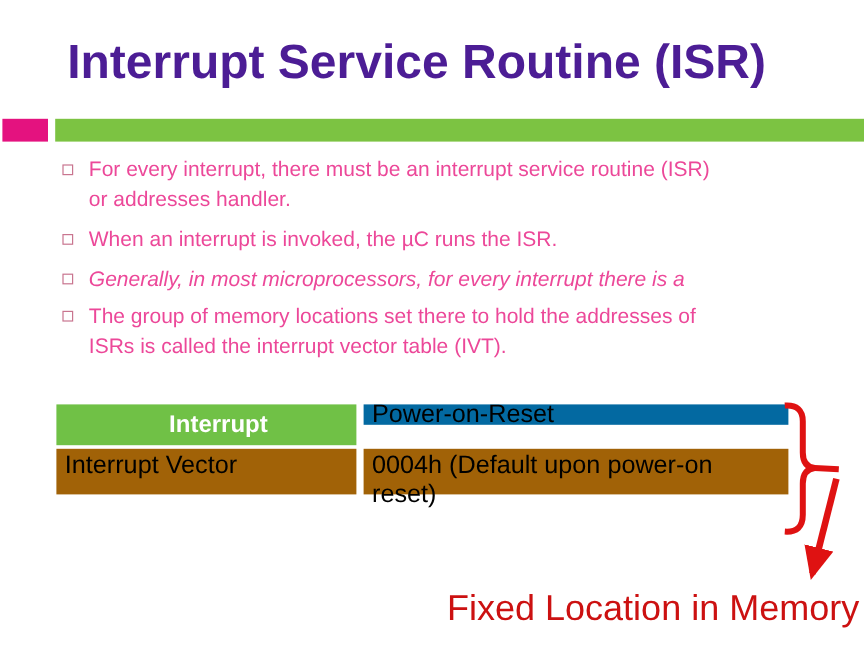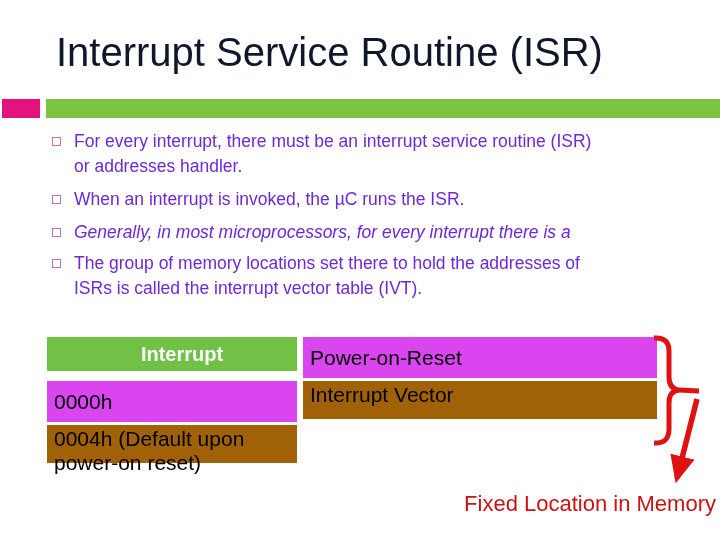--- a/index.html
+++ b/index.html
@@ -1,49 +1,49 @@
 <!DOCTYPE html>
 <html><head>
 <meta charset="utf-8">
 <style>
   html,body{margin:0;padding:0;background:#fff;}
   .slide{position:relative;width:720px;height:540px;background:#ffffff;overflow:hidden;
          font-family:"Liberation Sans", sans-serif;}
 
-  .title{position:absolute;left:56px;top:30px;font-size:40px;font-weight:400;
-         color:#0f172a;letter-spacing:0px;white-space:nowrap;}
+  .title{position:absolute;left:56px;top:30px;font-size:40px;font-weight:700;
+         color:#4c1d95;letter-spacing:0px;white-space:nowrap;}
 
   .bar-pink{position:absolute;left:2px;top:99px;width:38px;height:19px;background:#e4127f;}
   .bar-green{position:absolute;left:46px;top:99px;width:674px;height:19px;background:#7cc342;}
 
-  .bullets{position:absolute;left:52px;top:129px;width:640px;color:#6d28d9;}
+  .bullets{position:absolute;left:52px;top:129px;width:640px;color:#ec4899;}
   .bullet{display:flex;align-items:flex-start;}
   .bullet.m8{margin-bottom:8px;}
   .bullet.m6{margin-bottom:6px;font-style:italic;}
   .sq{flex:0 0 auto;width:7px;height:7px;border:1.5px solid #c9758f;background:#fff;
       margin:8px 13px 0 0;}
   .btext{font-size:17.5px;line-height:25px;}
   .bline{white-space:nowrap;}
   .uline{text-decoration:underline;}
 
   .tbl{position:absolute;left:47px;top:337px;display:grid;
        grid-template-columns:250px 354px;column-gap:6px;row-gap:3px;}
   .th{height:34px;background:#70c146;color:#ffffff;font-weight:bold;font-size:20px;
       display:flex;align-items:center;justify-content:center;padding-left:20px;}
   .td{font-size:21px;color:#000;padding-left:7px;box-sizing:border-box;}
-  .r1{height:41px;background:#d946ef;display:flex;align-items:center;}
+  .r1{height:17px;background:#0369a1;display:flex;align-items:center;}
   .r2{height:38px;background:#a16207;padding-top:2px;line-height:24px;}
   .cellwrap{display:inline-block;max-width:310px;}
 
   .caption{position:absolute;left:178px;top:445px;font-size:17px;color:#000;
            white-space:nowrap;}
 
   .anno{position:absolute;left:0;top:0;width:720px;height:540px;pointer-events:none;}
 
-  .fixedlabel{position:absolute;right:4px;top:491px;font-size:22px;color:#cc1111;
+  .fixedlabel{position:absolute;right:4px;top:491px;font-size:30px;color:#cc1111;
               white-space:nowrap;}
 </style>
 </head>
 <body>
 
 <div class="slide">
 
   <div class="title">Interrupt Service Routine (ISR)</div>
 
   <div class="bar-pink"></div>
@@ -80,21 +80,20 @@
         <div class="bline">ISRs is called the interrupt vector table (IVT).</div>
       </div>
     </div>
 
   </div>
 
   <div class="tbl">
     <div class="th">Interrupt</div>
 
     <div class="td r1">Power-on-Reset</div>
-    <div class="td r1">0000h</div>
 
     <div class="td r2">Interrupt Vector</div>
     <div class="td r2">
       <span class="cellwrap">0004h (Default upon power-on reset)</span>
     </div>
   </div>
 
 
   <svg class="anno" viewBox="0 0 720 540" xmlns="http://www.w3.org/2000/svg">
     <defs>

